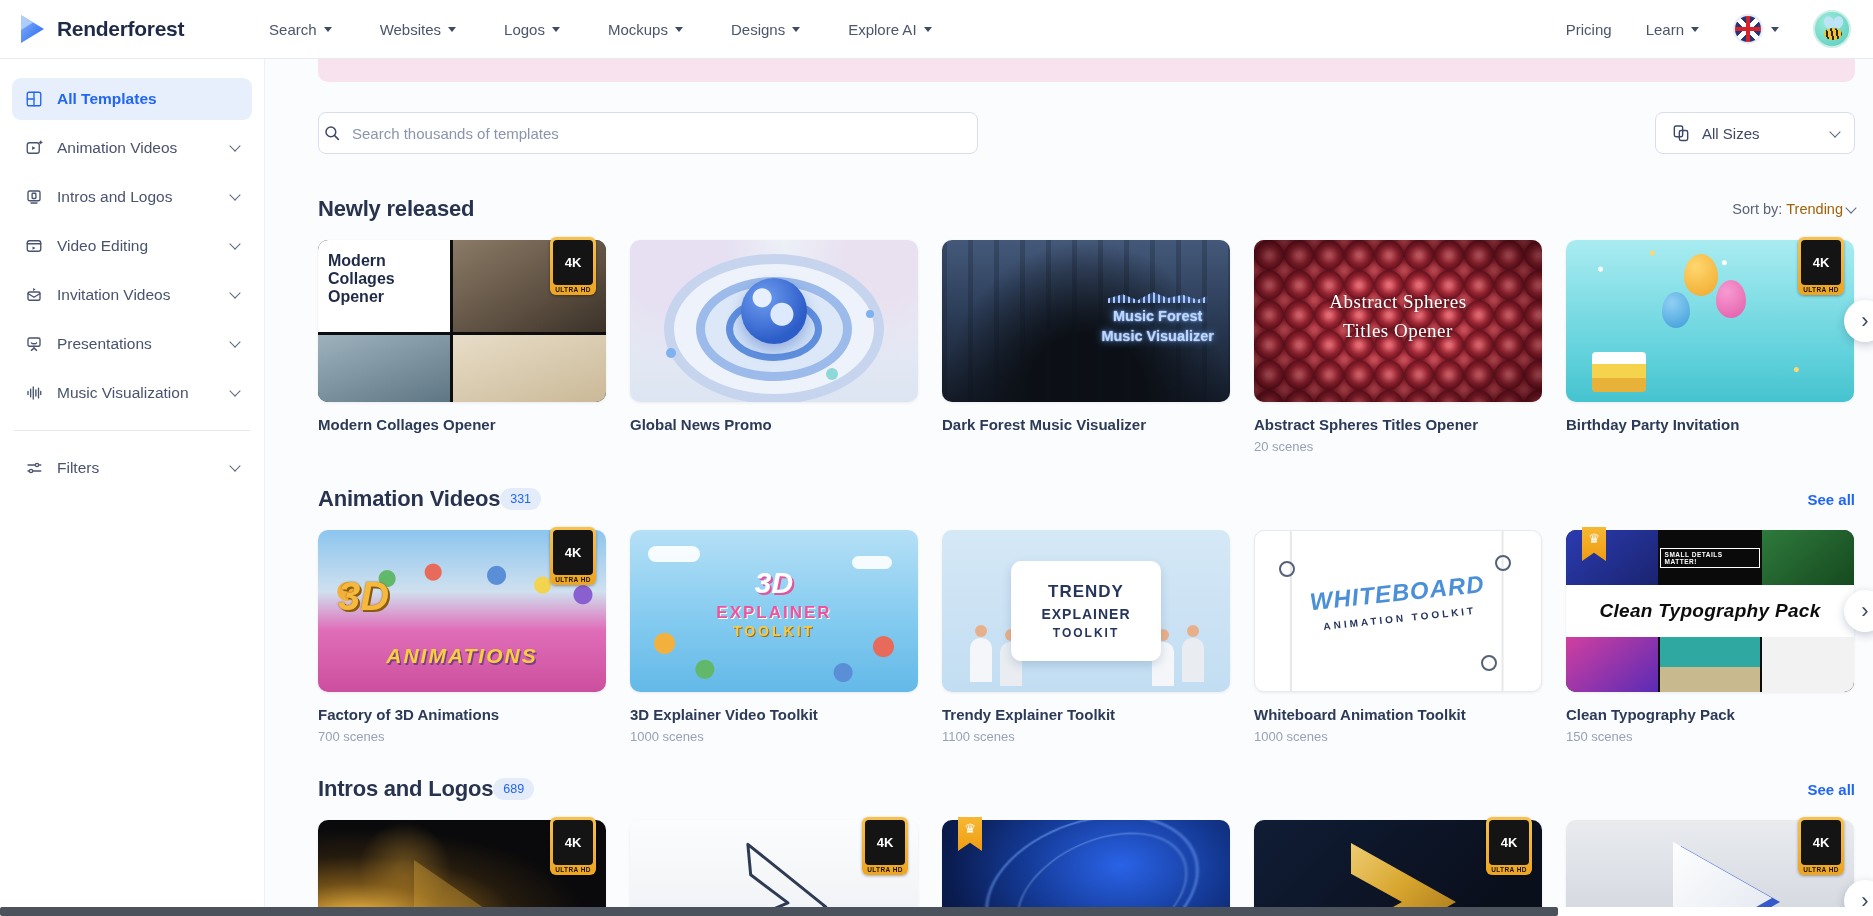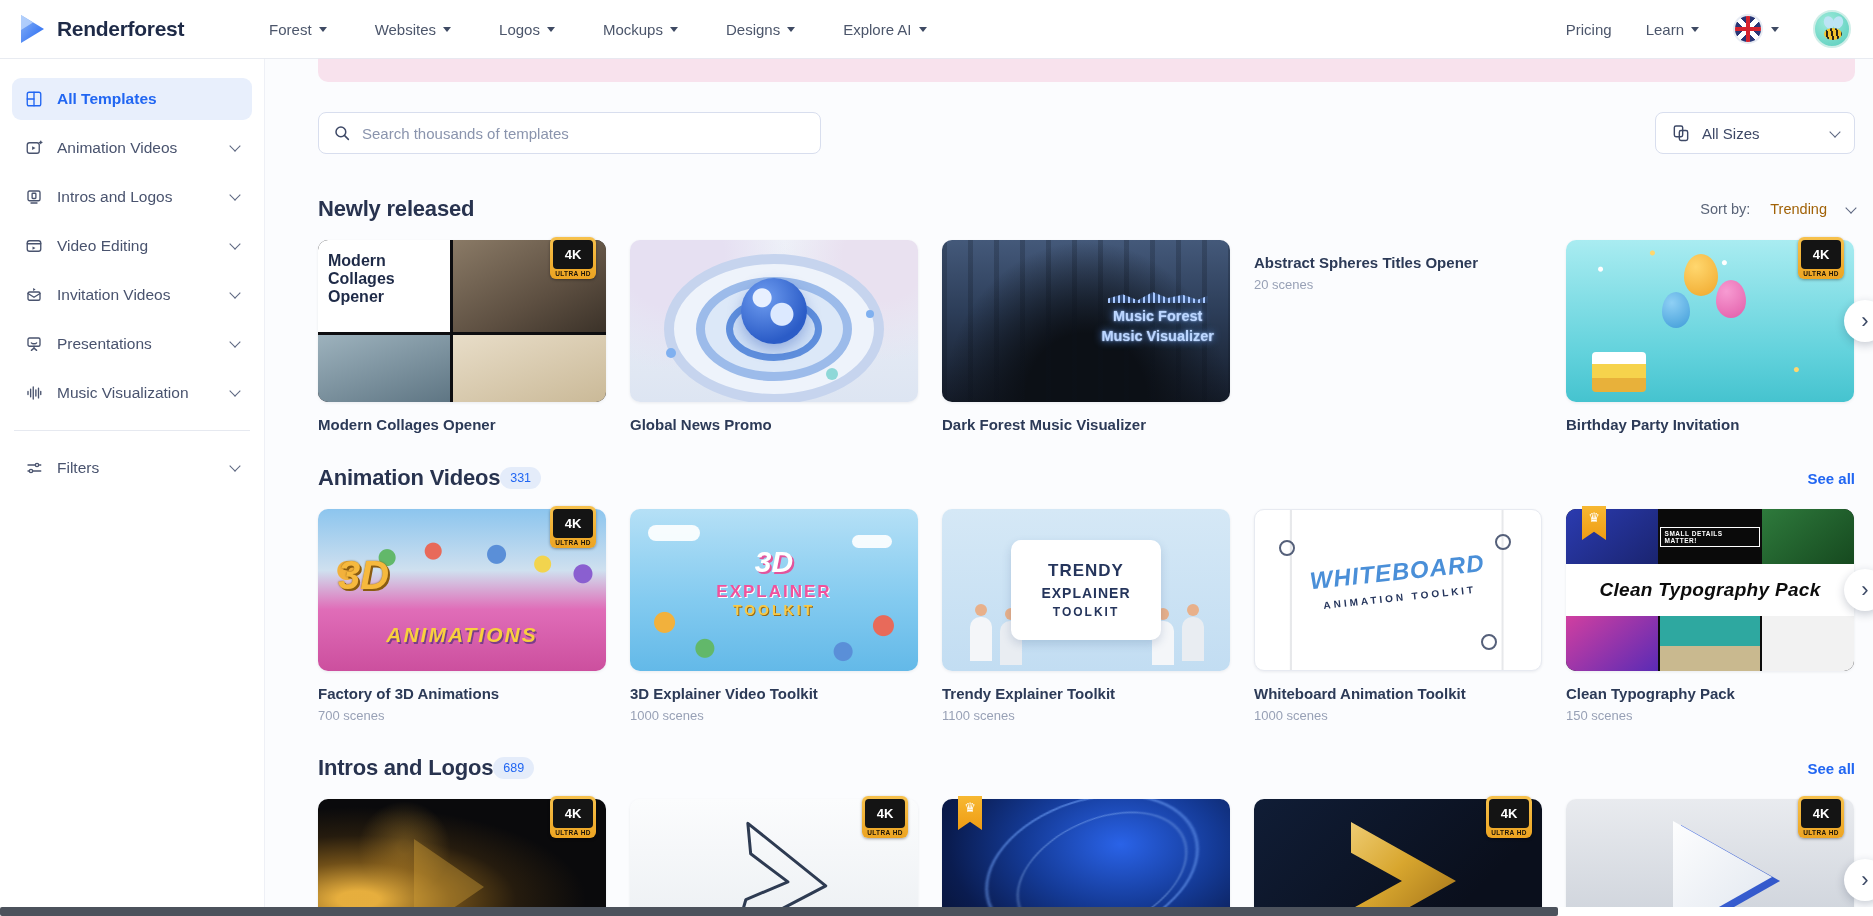--- a/index.html
+++ b/index.html
@@ -40,56 +40,56 @@
   .side-label { flex:1; }
   .chev { width:8px; height:8px; border-right:1.7px solid #5c6680; border-bottom:1.7px solid #5c6680;
     transform:rotate(45deg); margin-top:-4px; }
   .side-div { border-top:1px solid #e6e9f0; margin:16px 14px; }
 
   
   .main { position:absolute; left:265px; top:58px; width:1608px; height:858px;
     background:#fbfcfe; padding:0 0 0 53px; }
   .banner { width:1537px; height:24px; background:#f8e2ed; border-radius:0 0 10px 10px; }
   .search-row { margin-top:30px; width:1537px; display:flex; justify-content:space-between; }
-  .search-box { width:503px; height:42px; background:#fff; border:1px solid #d8deee; border-radius:8px;
-    display:flex; align-items:center; padding:0 14px; gap:11px; }
+  .search-box { width:660px; height:42px; background:#fff; border:1px solid #d8deee; border-radius:8px;
+    display:flex; align-items:center; padding:0 4px; gap:11px; }
   .search-box input { border:none; outline:none; flex:1; font-size:15px; color:#3d4866;
     font-family:"Liberation Sans", sans-serif; background:transparent; }
   .search-box input::placeholder { color:#8a94ad; }
   .sizes-box { width:200px; height:42px; background:#fff; border:1px solid #d8deee; border-radius:8px;
     display:flex; align-items:center; padding:0 15px; gap:11px; cursor:pointer; }
   .sizes-label { font-size:15px; color:#3d4866; flex:1; }
 
   .section-head { width:1537px; display:flex; align-items:center; margin-top:42px; }
   .section-head.s2 { margin-top:32px; }
   .h2 { font-size:22px; font-weight:800; color:#28334f; letter-spacing:-.2px; }
   .pill { background:#e4ecfa; color:#2166f2; font-size:12.5px; font-weight:400;
     padding:4px 10px; border-radius:12px; }
-  .sort { margin-left:auto; display:flex; align-items:center; gap:20px; font-size:14.5px; color:#5a6478; cursor:pointer; }
+  .sort { margin-left:auto; display:flex; align-items:center; gap:4px; font-size:14.5px; color:#5a6478; cursor:pointer; }
   .sort b { color:#a16207; font-weight:400; }
   .sort .chev, .sizes-box .chev { margin-top:-2px; }
   .see-all { margin-left:auto; color:#2166f2; font-size:15px; font-weight:600; cursor:pointer; }
 
   .row-wrap { position:relative; width:1537px; margin-top:18px; }
   .cards-row { display:flex; gap:24px; }
   .card { width:288px; cursor:pointer; }
   .thumb { position:relative; width:288px; height:162px; }
   .art { position:absolute; inset:0; border-radius:10px; overflow:hidden; box-shadow:0 1px 3px rgba(25,35,65,.08); }
   .card-title { margin-top:14px; font-size:15px; font-weight:600; color:#2c3a57; }
   .card-scenes { margin-top:6px; font-size:13px; color:#98a1b6; }
   .arrow { position:absolute; right:-31px; top:60px; width:42px; height:42px; background:#fff;
     border-radius:50%; box-shadow:0 3px 10px rgba(20,30,60,.22); display:flex; align-items:center;
     justify-content:center; font-size:22px; color:#3d4a66; z-index:5; cursor:pointer; }
 
   
   .badge4k { position:absolute; top:-3px; right:10px; width:46px; border-radius:6px;
     background:linear-gradient(180deg,#f6c14d,#eda421); padding:3px 3px 2px;
     box-shadow:0 1px 3px rgba(0,0,0,.35); display:flex; flex-direction:column; align-items:center; z-index:4; }
   .b4k { display:block; background:#141414; color:#fff; font-weight:800; font-size:13px;
-    border-radius:4px; width:100%; text-align:center; padding:7px 0; }
+    border-radius:4px; width:100%; text-align:center; padding:15px 0; }
   .bhd { font-size:6.5px; font-weight:800; color:#1a1207; letter-spacing:.4px; margin-top:1px; }
   .ribbon { position:absolute; top:-3px; left:16px; width:24px; height:34px; z-index:4;
     background:linear-gradient(180deg,#f7b832,#ef9c13);
     clip-path:polygon(0 0,100% 0,100% 100%,50% 76%,0 100%);
     display:flex; justify-content:center; padding-top:4px; color:#fff; font-size:13px; }
 
   
   .t-collage { background:#0d0d10; display:grid; grid-template-columns:46% 54%; grid-template-rows:57% 43%; gap:3px; }
   .tile-text { background:#fff; padding:12px 10px; font-weight:800; font-size:16px; line-height:1.12; color:#1e2a47; }
   .tile-p1 { background:linear-gradient(150deg,#8a7a66,#5d4f41 60%,#3a3128); }
@@ -258,21 +258,21 @@
             <stop offset="1" stop-color="#2166f2"></stop>
       </linearGradient>
         </defs>
       <polygon points="5,2 28,16 5,30" fill="url(#lg)"></polygon>
       <polygon points="5,2 17,9.5 5,17" fill="#b9d3fb" opacity=".85"></polygon>
     </svg>
     <span class="brand">Renderforest</span>
   </div>
   <div class="nav">
     <div class="nav-item">
-        <span>Forest</span>
+        <span>Search</span>
         <span class="caret"></span>
       </div>
     <div class="nav-item">
         <span>Websites</span>
         <span class="caret"></span>
       </div>
     <div class="nav-item">
         <span>Logos</span>
         <span class="caret"></span>
       </div>
@@ -454,20 +454,29 @@
               <div class="eq"></div>
               <div>Music Forest</div>
               <div>Music Visualizer</div>
             </div>
           </div>
         </div>
         <div class="card-title">Dark Forest Music Visualizer</div>
       </div>
 
       <div class="card">
+        <div class="thumb">
+          <div class="art t-spheres">
+            <div class="sphere-shade"></div>
+            <div class="spheres-text">
+              <div>Abstract Spheres</div>
+              <div>Titles Opener</div>
+            </div>
+          </div>
+        </div>
         <div class="card-title">Abstract Spheres Titles Opener</div>
         <div class="card-scenes">20 scenes</div>
       </div>
 
       <div class="card">
         <div class="thumb">
           <div class="art t-birthday">
             <div class="confetti"></div>
             <div class="balloon bl1"></div>
             <div class="balloon bl2"></div>

